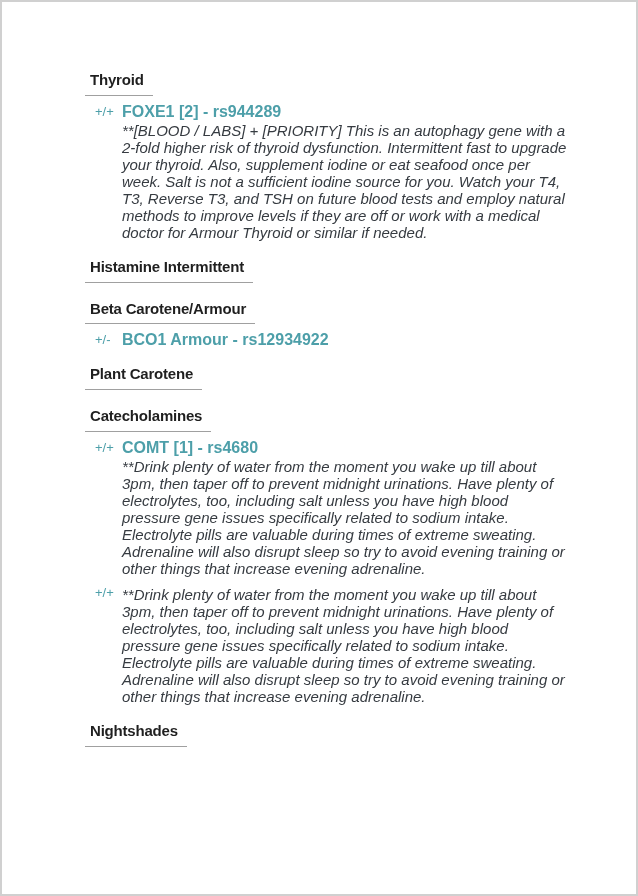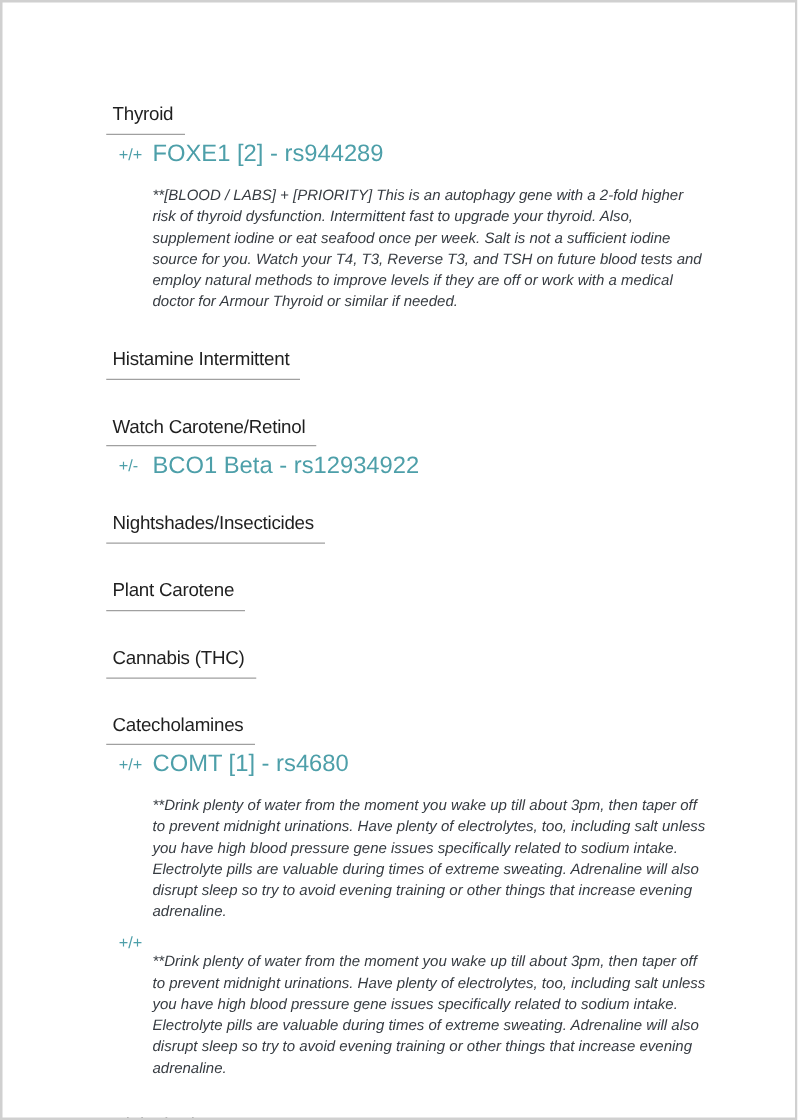--- a/index.html
+++ b/index.html
@@ -16,53 +16,54 @@
     border: 2px solid var(--page-border, #d0d0d0);
     padding: 69px 68px 40px 88px;
     overflow: hidden;
     font-family: "Liberation Sans", sans-serif;
   }
   .section {
     margin-bottom: 17px;
   }
   .section-title {
     display: inline-block;
-    margin: 12px 0 0 -5px;
+    margin: 0 0 0 -5px;
     padding: 0 9px 5px 5px;
     border-bottom: 1px solid var(--underline, #a0a0a0);
     font-size: 15px;
-    font-weight: 400;
+    font-weight: 700;
     line-height: 1.25;
     letter-spacing: -0.2px;
     color: var(--heading, #1f1f1f);
   }
   .entry {
     display: flex;
     margin-top: 7px;
   }
   .marker {
     flex: 0 0 27px;
     margin-left: 5px;
     font-size: 13px;
     line-height: 17px;
     color: var(--accent, #4d9fa9);
   }
   .entry-body {
     flex: 1;
     min-width: 0;
   }
   .gene-title {
-    font-size: 19px;
+    font-size: 16px;
     line-height: 17px;
     color: var(--accent, #4d9fa9);
     cursor: pointer;
+    font-weight: bold;
   }
   .note {
-    margin-top: 16px;
-    font-size: 12px;
+    margin-top: 2px;
+    font-size: 15px;
     line-height: 17px;
     font-style: italic;
     color: var(--note, #363b41);
   }
 </style>
 </head>
 <body>
 
 <div class="page">
   <div id="sections-root">
@@ -78,45 +79,37 @@
   </div>
 </div>
   </section>
 
   <section class="section">
     <h2 class="section-title"><span>Histamine Intermittent</span></h2>
     <div class="entries"></div>
   </section>
 
   <section class="section">
-    <h2 class="section-title"><span>Watch Carotene/Retinol</span></h2>
+    <h2 class="section-title"><span>Beta Carotene/Armour</span></h2>
     <div class="entries">
   <div class="entry">
     <span class="marker">+/-</span>
     <div class="entry-body">
-      <div class="gene-title">BCO1 Beta - rs12934922</div>
+      <div class="gene-title">BCO1 Armour - rs12934922</div>
     </div>
   </div>
 </div>
   </section>
 
-  <section class="section">
-    <h2 class="section-title"><span>Nightshades/Insecticides</span></h2>
-    <div class="entries"></div>
-  </section>
 
   <section class="section">
     <h2 class="section-title"><span>Plant Carotene</span></h2>
     <div class="entries"></div>
   </section>
 
-  <section class="section">
-    <h2 class="section-title"><span>Cannabis (THC)</span></h2>
-    <div class="entries"></div>
-  </section>
 
   <section class="section">
     <h2 class="section-title"><span>Catecholamines</span></h2>
     <div class="entries">
   <div class="entry">
     <span class="marker">+/+</span>
     <div class="entry-body">
       <div class="gene-title">COMT [1] - rs4680</div>
       <div class="note">**Drink plenty of water from the moment you wake up till about 3pm, then taper off to prevent midnight urinations. Have plenty of electrolytes, too, including salt unless you have high blood pressure gene issues specifically related to sodium intake. Electrolyte pills are valuable during times of extreme sweating. Adrenaline will also disrupt sleep so try to avoid evening training or other things that increase evening adrenaline.</div>
     </div>

